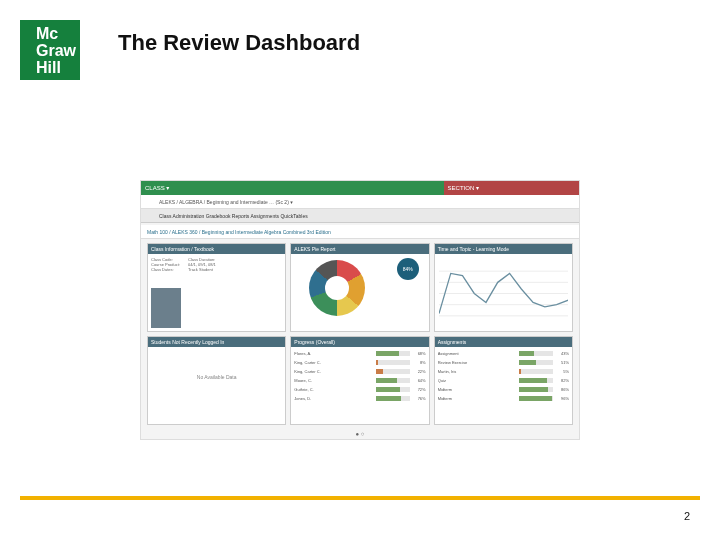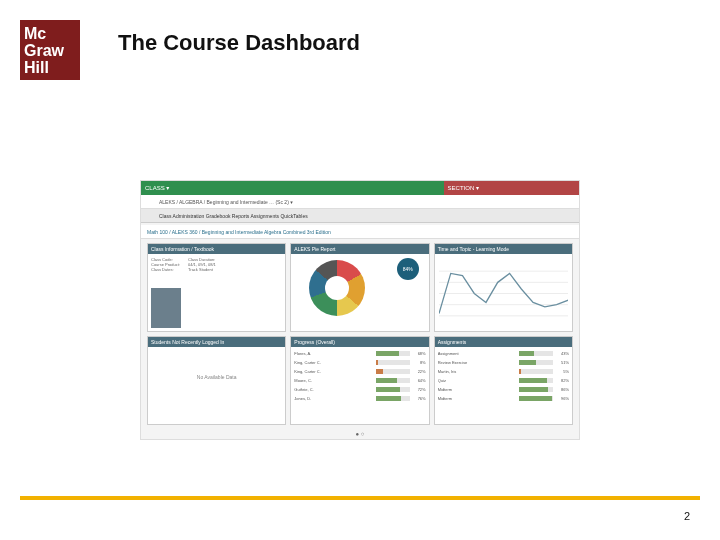--- a/index.html
+++ b/index.html
@@ -1,17 +1,17 @@
 <!DOCTYPE html>
 <html><head>
 <meta charset="utf-8">
 <style>
   html,body{margin:0;padding:0;width:720px;height:540px;font-family:Arial,Helvetica,sans-serif;background:#fff;color:#111}
   .slide{position:relative;width:720px;height:540px;background:#fff}
-  .logo{position:absolute;left:20px;top:20px;width:60px;height:60px;background:#7f1d1d;color:#fff;font-weight:700;font-size:16px;line-height:17px;padding:5px 4px;box-sizing:border-box}
+  .logo{position:absolute;left:20px;top:20px;width:60px;height:60px;background:#15803d;color:#fff;font-weight:700;font-size:16px;line-height:17px;padding:5px 16px;box-sizing:border-box}
   .logo .row{display:block}
   .title{position:absolute;left:118px;top:30px;font-size:22px;font-weight:700}
   .body-text{position:absolute;left:30px;top:114px;font-size:13px}
   .shot{position:absolute;left:140px;top:180px;width:440px;height:260px;background:#f4f4f4;border:1px solid #ddd;box-sizing:border-box}
   
   .bar-green{position:absolute;left:0;top:0;height:14px;width:70%;background:#2f8f4e;color:#fff;font-size:6px;line-height:14px;padding-left:4px}
   .bar-red{position:absolute;right:0;top:0;height:14px;width:30%;background:#b24545;color:#fff;font-size:6px;line-height:14px;padding-left:4px}
   .bar-breadcrumb{position:absolute;left:0;top:14px;height:14px;width:100%;background:#fff;border-bottom:1px solid #ddd;font-size:5px;color:#555;line-height:14px;padding-left:18px;box-sizing:border-box}
   .home-icon{position:absolute;left:2px;top:16px;width:12px;height:10px;background:#2f8f4e}
   .bar-tabs{position:absolute;left:0;top:28px;height:14px;width:100%;background:#e9e9e9;border-bottom:1px solid #ccc;font-size:5px;line-height:14px;padding-left:18px;color:#333;box-sizing:border-box}
@@ -49,21 +49,21 @@
 <body>
 
 <div class="slide">
 
   <div class="logo">
     <span class="row">Mc</span>
     <span class="row">Graw</span>
     <span class="row">Hill</span>
   </div>
 
-  <div class="title">The Course Dashboard</div>
+  <div class="title">The Review Dashboard</div>
 
   <div class="shot">
     <div class="bar-green">CLASS ▾</div>
     <div class="bar-red">SECTION ▾</div>
     <div class="home-icon"></div>
     <div class="bar-breadcrumb">ALEKS / ALGEBRA / Beginning and Intermediate … (Sc 2) ▾</div>
     <div class="bar-tabs">Class Administration      Gradebook      Reports      Assignments      QuickTables</div>
     <div class="bar-course">Math 100 / ALEKS 360 / Beginning and Intermediate Algebra Combined  3rd Edition</div>
 
     <div class="grid">

